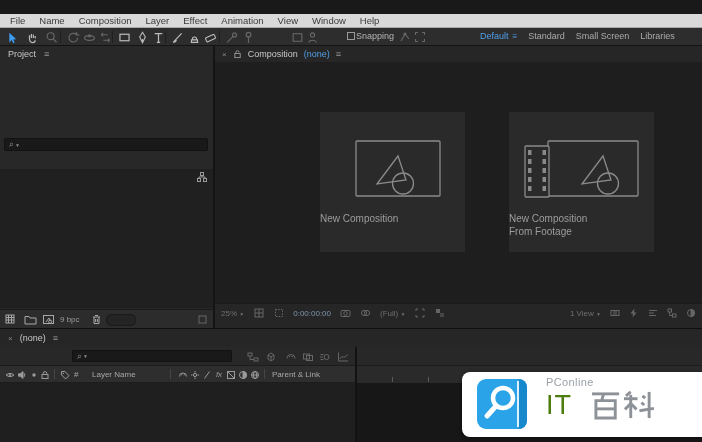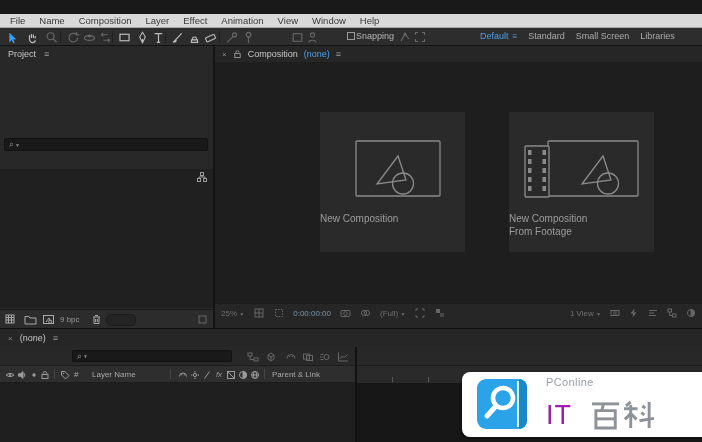--- a/index.html
+++ b/index.html
@@ -89,21 +89,21 @@
   .t-body-r{position:absolute;left:357px;top:54px;width:345px;height:60px;background:#171717;}
 
   
   .watermark{left:462px;top:372px;width:248px;height:65px;background:#ffffff;border-radius:8px;
              box-shadow:0 1px 4px rgba(0,0,0,.45);z-index:50;}
   .wm-icon{position:absolute;left:15px;top:7px;width:50px;height:50px;background:#2aa3e8;border-radius:9px;}
   .wm-spine{position:absolute;right:0;top:0;bottom:0;width:8px;background:#1788cc;border-radius:0 9px 9px 0;}
   .wm-page{position:absolute;right:8px;top:2px;bottom:2px;width:2px;background:#ffffff;opacity:.85;}
   .wm-text{position:absolute;left:84px;top:4px;}
   .wm-brand{font-size:11px;color:#9aa1a8;letter-spacing:.4px;}
-  .wm-big{display:flex;align-items:center;gap:19px;margin-top:12px;color:#a21caf;}
+  .wm-big{display:flex;align-items:center;gap:19px;margin-top:2px;color:#4d7c0f;}
   .wm-it{font-size:27px;font-weight:500;letter-spacing:1px;line-height:30px;}
 </style>
 </head>
 <body>
 
 <div id="app">
 
 
   <div class="abs menubar">
 

